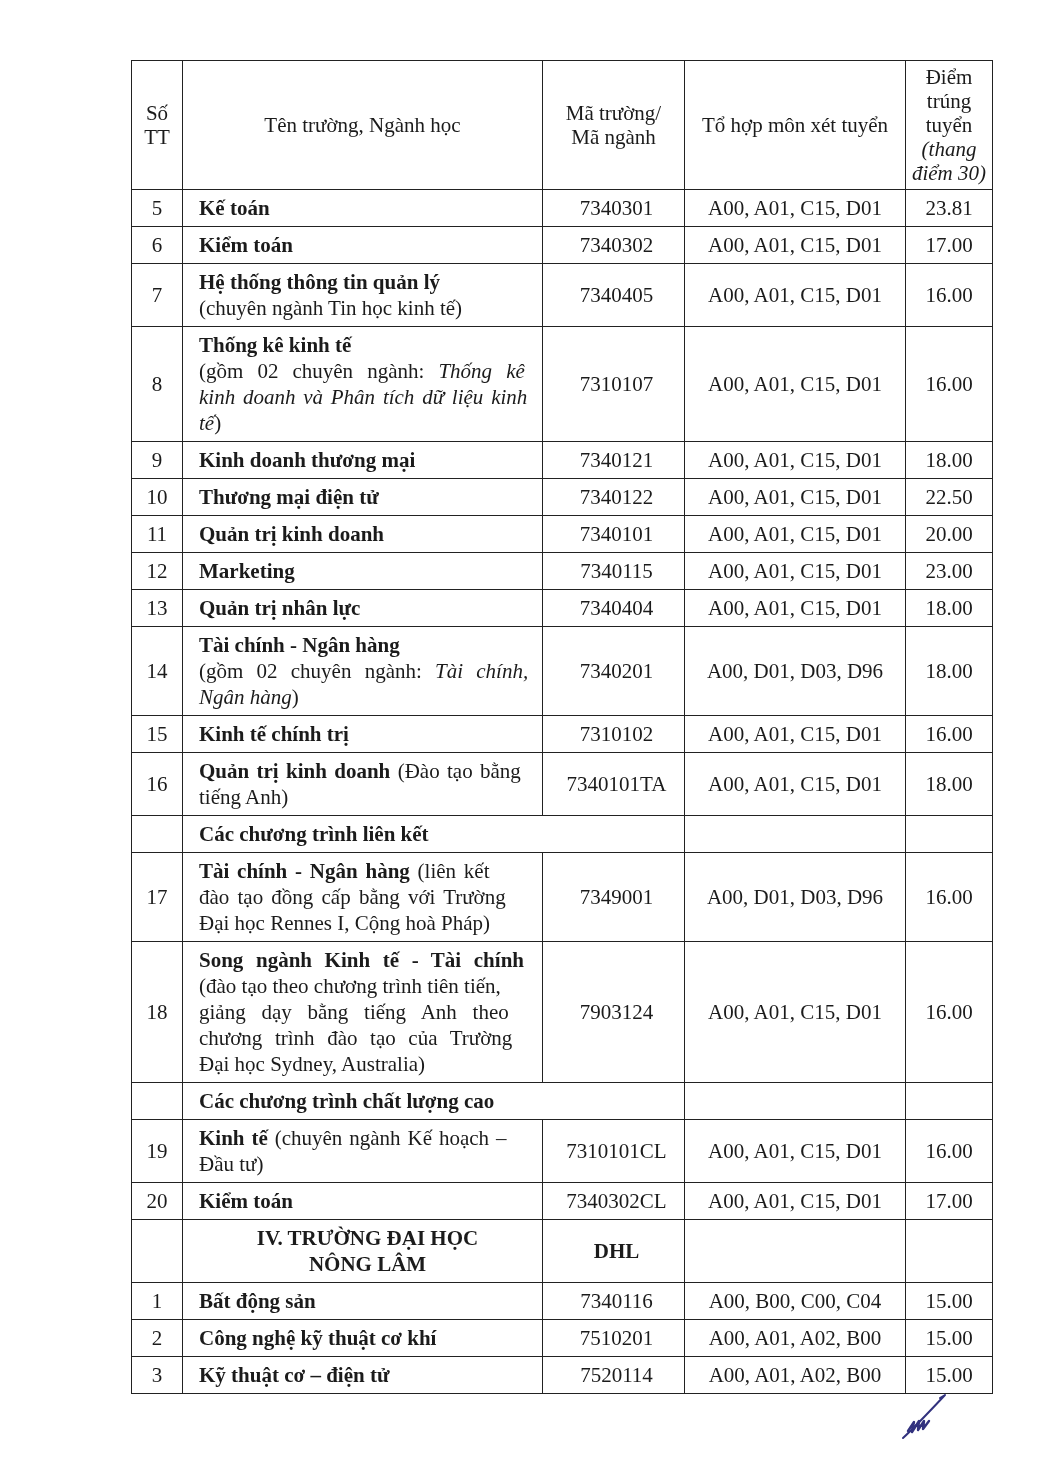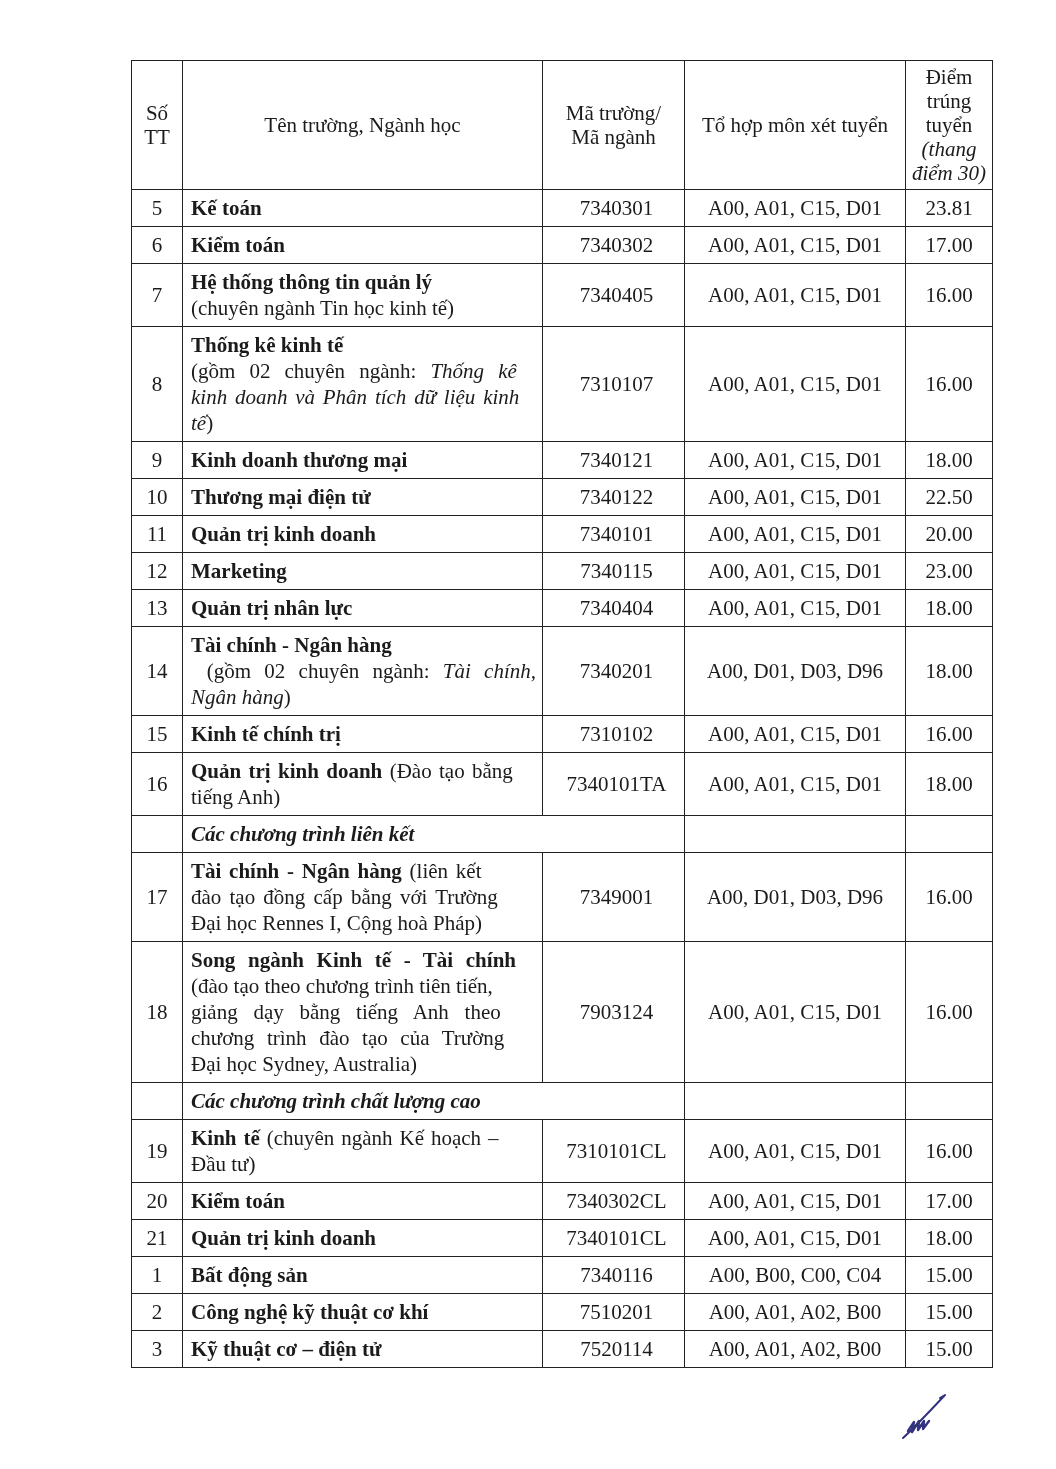--- a/index.html
+++ b/index.html
@@ -31,28 +31,28 @@
     padding:4px 3px;
   }
   .adm td{
     line-height:26px;
     padding:5px 6px;
   }
   td.stt{text-align:center;}
   td.code{text-align:center;white-space:nowrap;padding-left:12px;}
   td.subjects{text-align:center;white-space:nowrap;}
   td.score{text-align:center;white-space:nowrap;}
-  td.name{text-align:left;padding-left:8px;padding-right:6px;}
+  td.name{text-align:left;padding-left:16px;padding-right:6px;}
   td.name .line{white-space:nowrap;}
   td.name.school{text-align:center;}
   td.name.school .line{white-space:normal;}
   td.code.school-code{font-weight:bold;}
   .s-b{font-weight:bold;}
   .s-i{font-style:italic;}
-  .s-bi{font-weight:bold;font-style:italic;}
+  .s-bi{font-weight:bold;}
   .s-n{font-weight:normal;font-style:normal;}
   .sig{
     position:absolute;
     left:898px;top:1386px;
     width:56px;height:56px;
   }
 </style>
 </head>
 <body>
 
@@ -159,21 +159,21 @@
           <div class="line"><span class="s-b">Quản trị nhân lực</span></div>
         </td>
         <td class="code">7340404</td>
         <td class="subjects">A00, A01, C15, D01</td>
         <td class="score">18.00</td>
       </tr>
       <tr>
         <td class="stt">14</td>
         <td class="name" colspan="1">
           <div class="line"><span class="s-b">Tài chính - Ngân hàng</span></div>
-          <div class="line" style="word-spacing: 0.38em; text-align: right;"><span class="s-n">(gồm 02 chuyên ngành: </span><span class="s-i">Tài chính,</span></div>
+          <div class="line" style="word-spacing: 0.38em;"><span class="s-n">(gồm 02 chuyên ngành: </span><span class="s-i">Tài chính,</span></div>
           <div class="line"><span class="s-i">Ngân hàng</span><span class="s-n">)</span></div>
         </td>
         <td class="code">7340201</td>
         <td class="subjects">A00, D01, D03, D96</td>
         <td class="score">18.00</td>
       </tr>
       <tr>
         <td class="stt">15</td>
         <td class="name" colspan="1">
           <div class="line"><span class="s-b">Kinh tế chính trị</span></div>
@@ -245,27 +245,28 @@
       <tr>
         <td class="stt">20</td>
         <td class="name" colspan="1">
           <div class="line"><span class="s-b">Kiểm toán</span></div>
         </td>
         <td class="code">7340302CL</td>
         <td class="subjects">A00, A01, C15, D01</td>
         <td class="score">17.00</td>
       </tr>
       <tr>
-        <td class="stt">21</td>
-        <td class="name" colspan="1">
-          <div class="line"><span class="s-b">Quản trị kinh doanh</span></div>
-        </td>
-        <td class="code">7340101CL</td>
-        <td class="subjects">A00, A01, C15, D01</td>
-        <td class="score">18.00</td>
+        <td class="stt"></td>
+        <td class="name school" colspan="1">
+          <div class="line"><span class="s-b">IV. TRƯỜNG ĐẠI HỌC</span></div>
+          <div class="line"><span class="s-b">NÔNG LÂM</span></div>
+        </td>
+        <td class="code school-code">DHL</td>
+        <td class="subjects"></td>
+        <td class="score"></td>
       </tr>
       <tr>
         <td class="stt">1</td>
         <td class="name" colspan="1">
           <div class="line"><span class="s-b">Bất động sản</span></div>
         </td>
         <td class="code">7340116</td>
         <td class="subjects">A00, B00, C00, C04</td>
         <td class="score">15.00</td>
       </tr>

